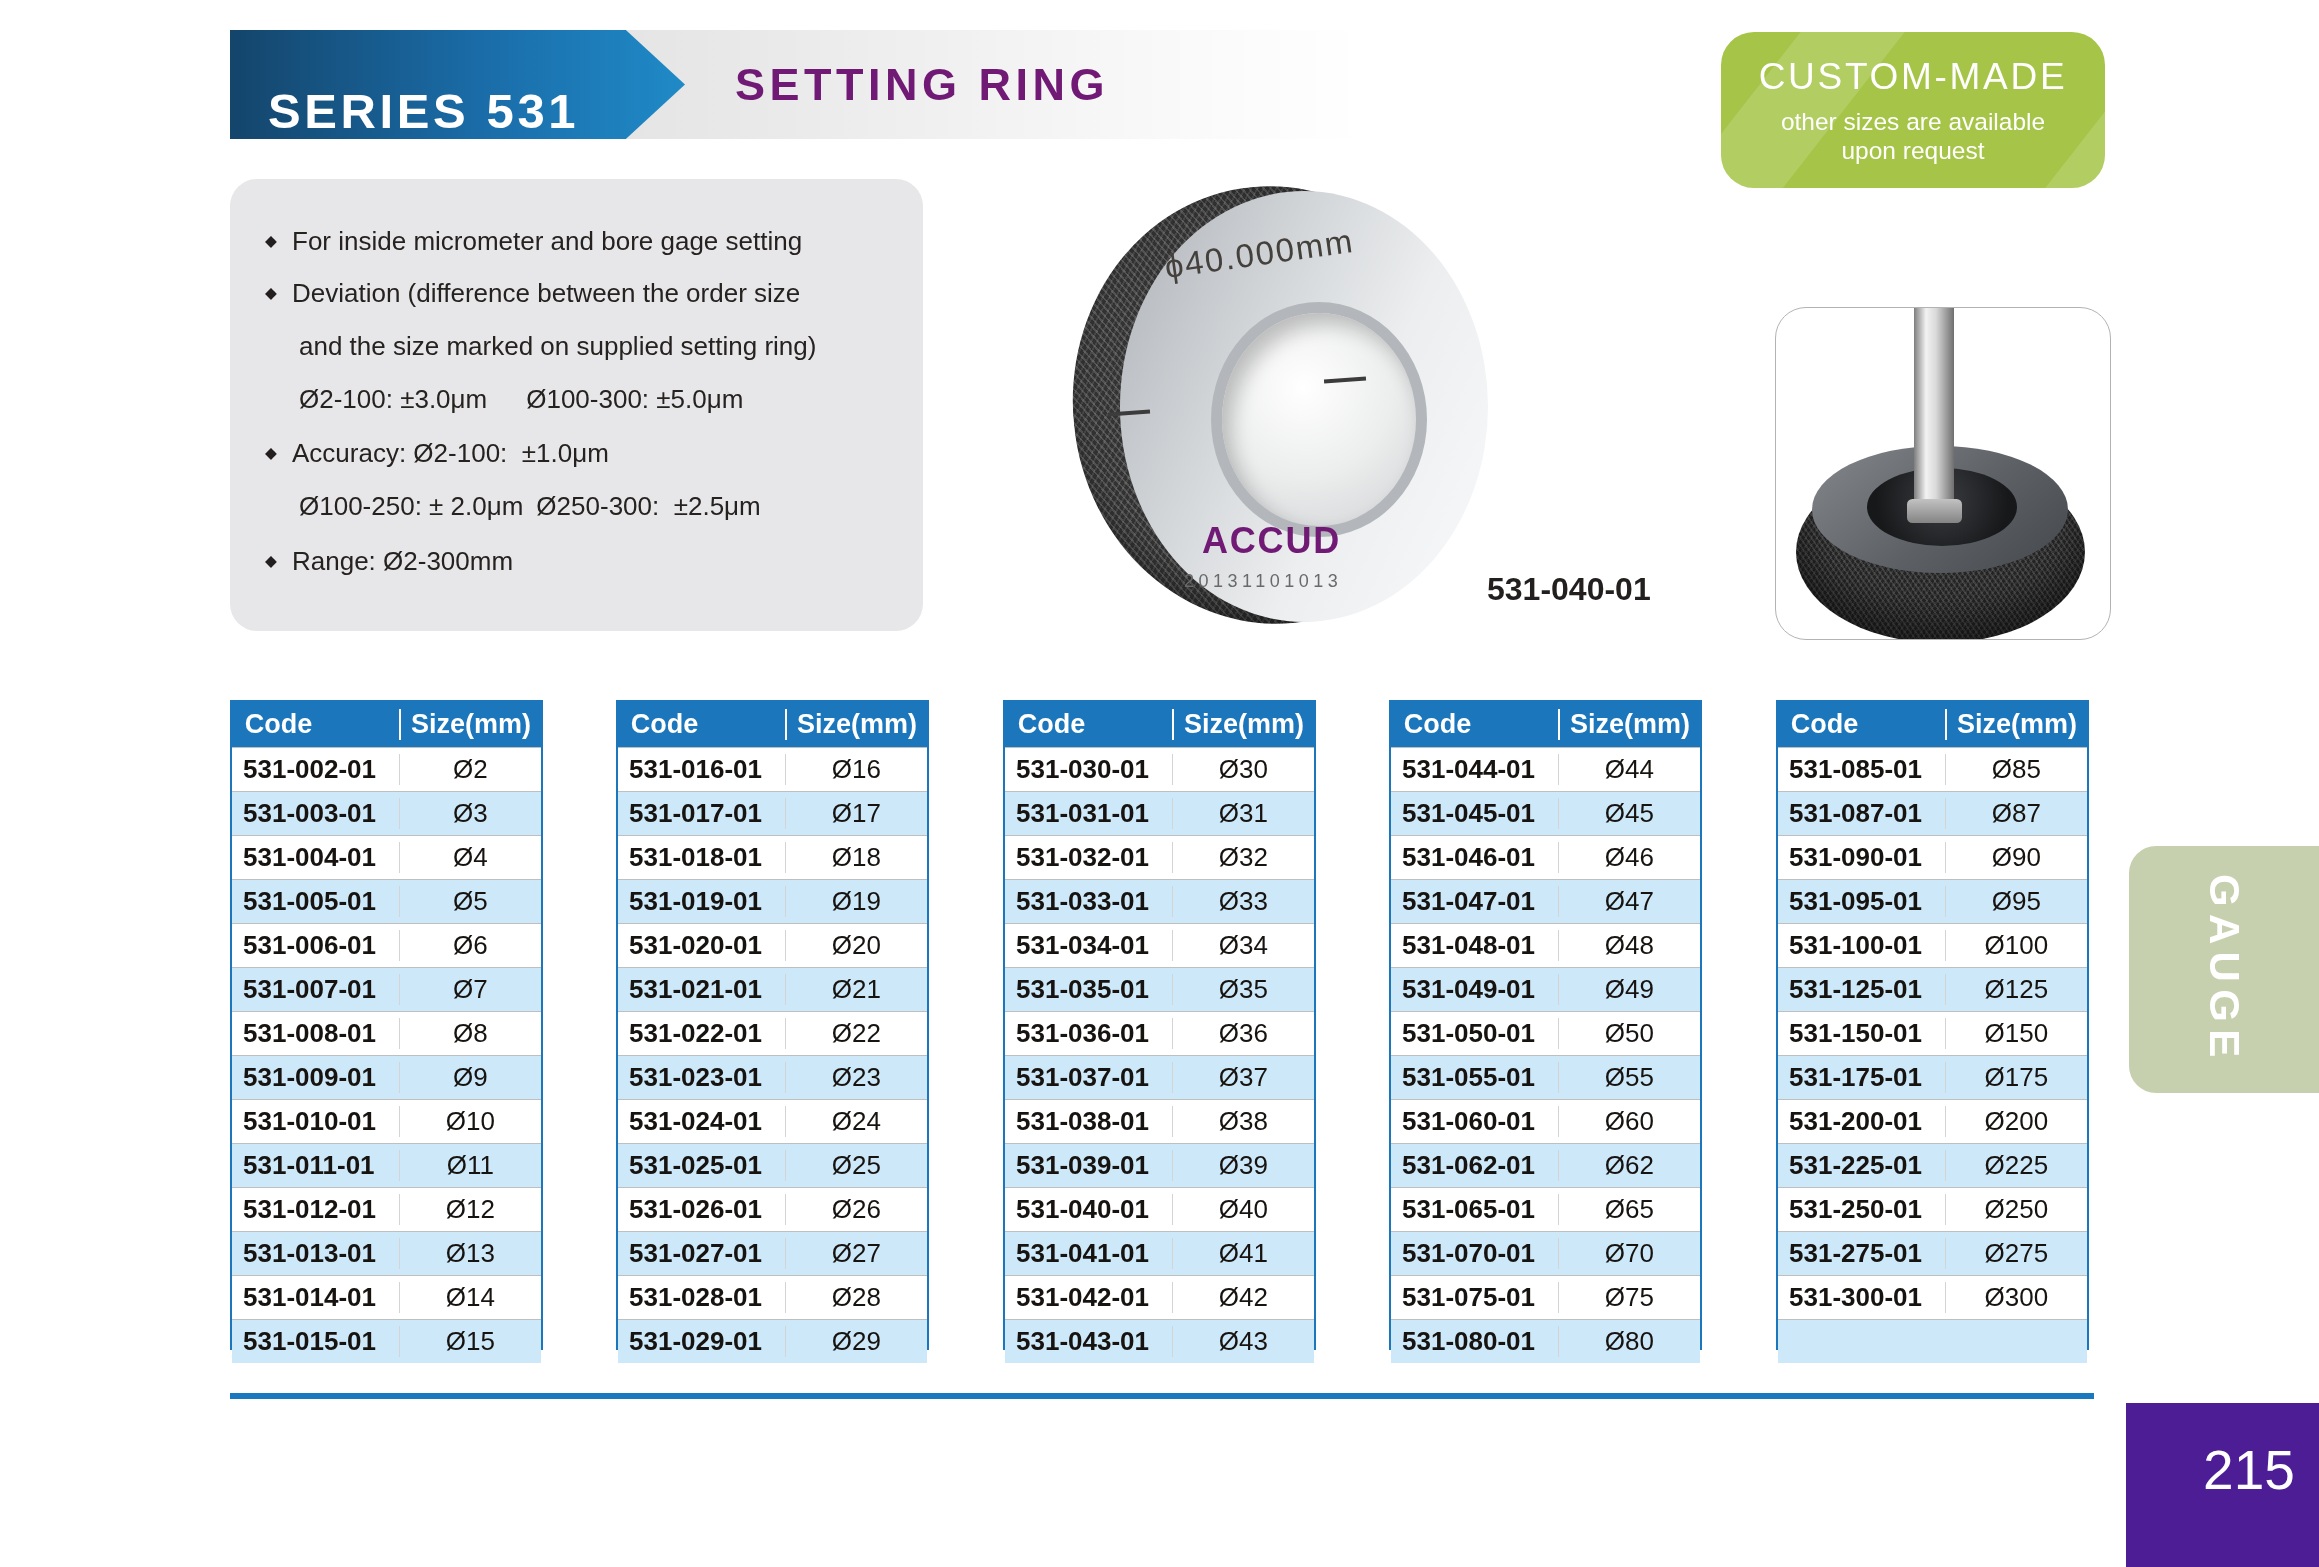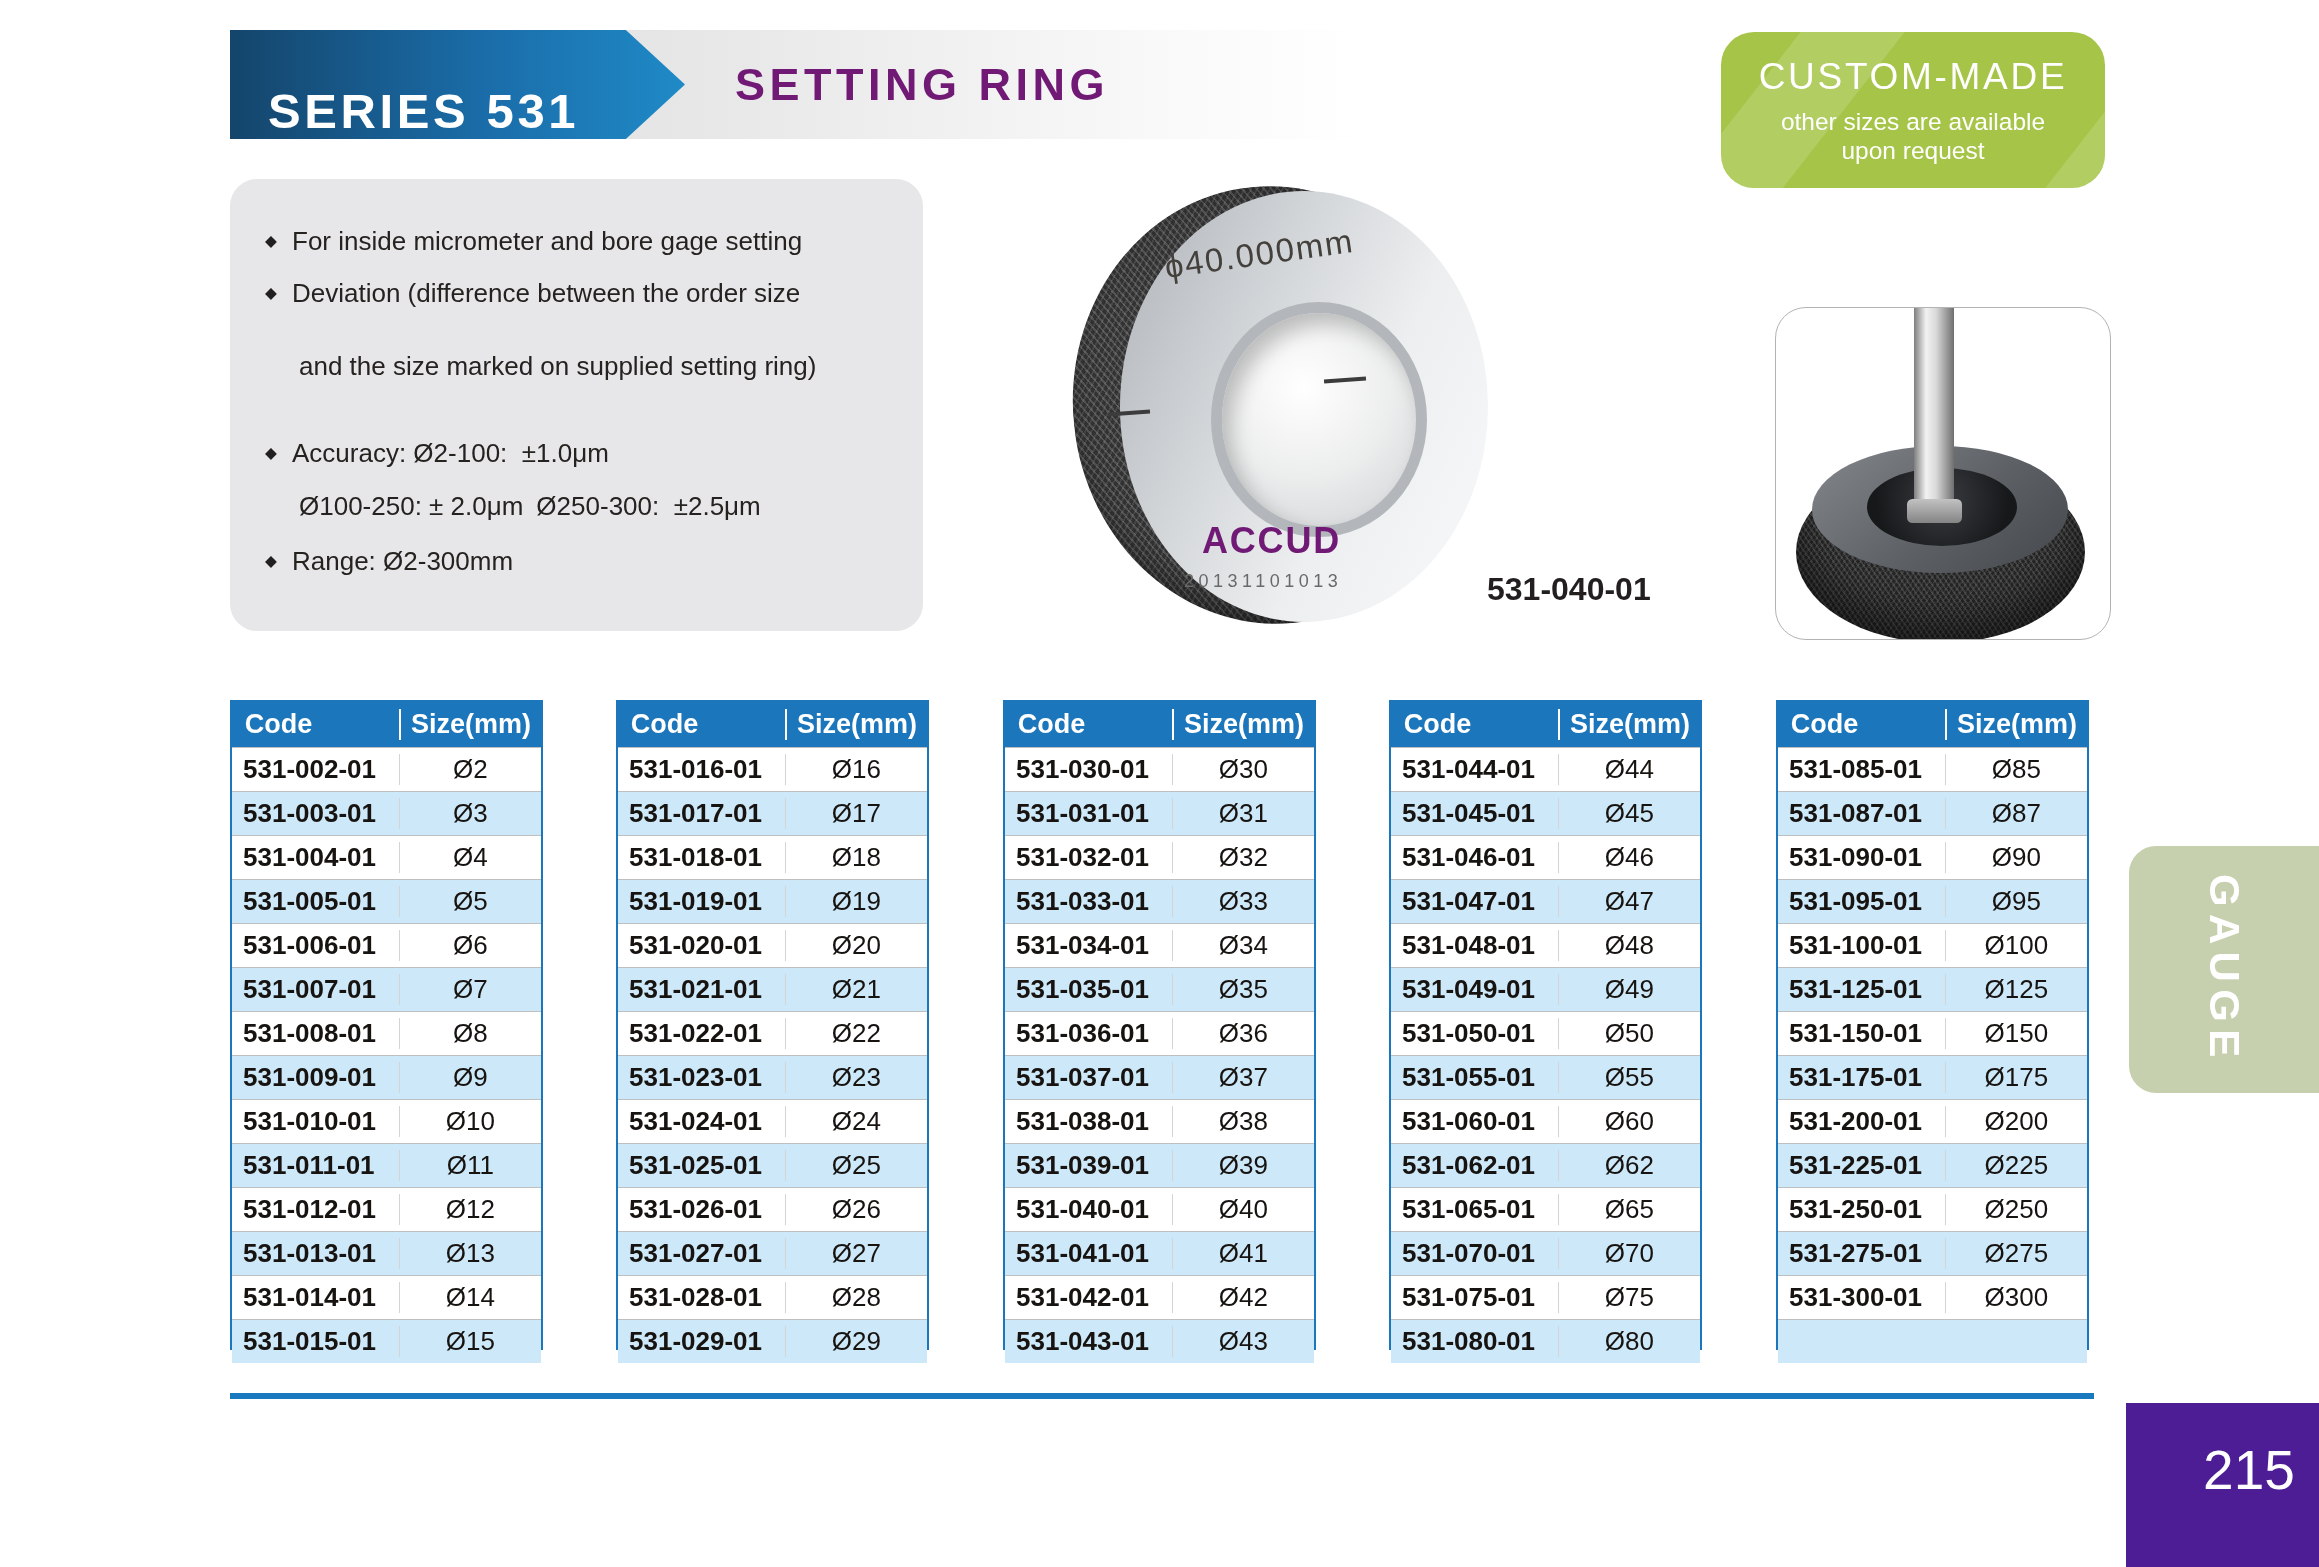--- a/index.html
+++ b/index.html
@@ -179,23 +179,27 @@
 
 <div class="features" id="features-panel">
     <div class="feature-row" style="top: 44px;">
       <span class="feature-bullet">◆</span>
       <span class="feature-text">For inside micrometer and bore gage setting</span>
     </div>
     <div class="feature-row" style="top: 96px;">
       <span class="feature-bullet">◆</span>
       <span class="feature-text">Deviation (difference between the order size</span>
     </div>
-    <div class="feature-row" style="top: 149px; margin-top: 20px;">
+    <div class="feature-row" style="top: 149px;">
       <span class="feature-indent"></span>
       <span class="feature-text">and the size marked on supplied setting ring)</span>
+    </div>
+    <div class="feature-row" style="top: 202px;">
+      <span class="feature-indent"></span>
+      <span class="feature-text">Ø2-100: ±3.0μm  Ø100-300: ±5.0μm</span>
     </div>
     <div class="feature-row" style="top: 256px;">
       <span class="feature-bullet">◆</span>
       <span class="feature-text">Accuracy: Ø2-100:  ±1.0μm</span>
     </div>
     <div class="feature-row" style="top: 309px;">
       <span class="feature-indent"></span>
       <span class="feature-text">Ø100-250: ± 2.0μm Ø250-300:  ±2.5μm</span>
     </div>
     <div class="feature-row" style="top: 364px;">

